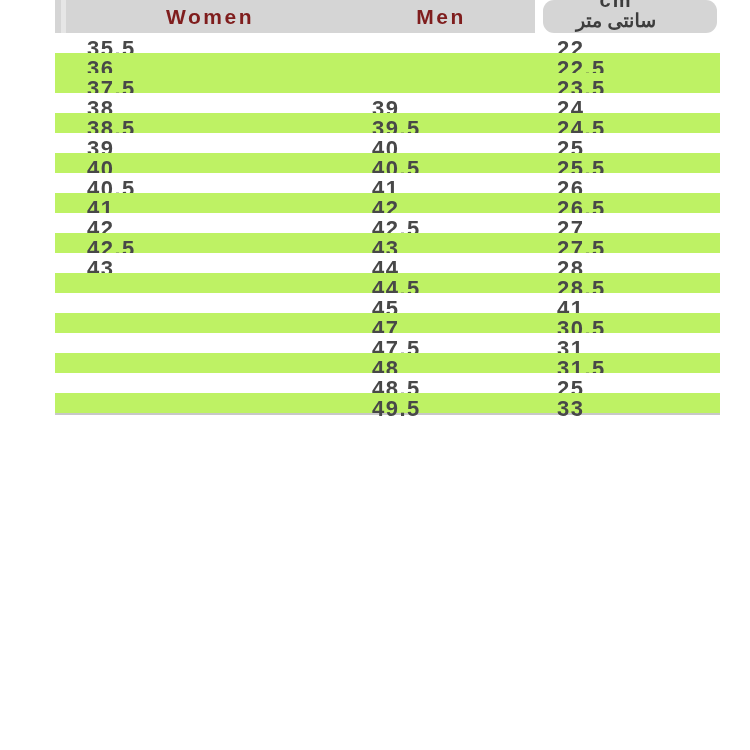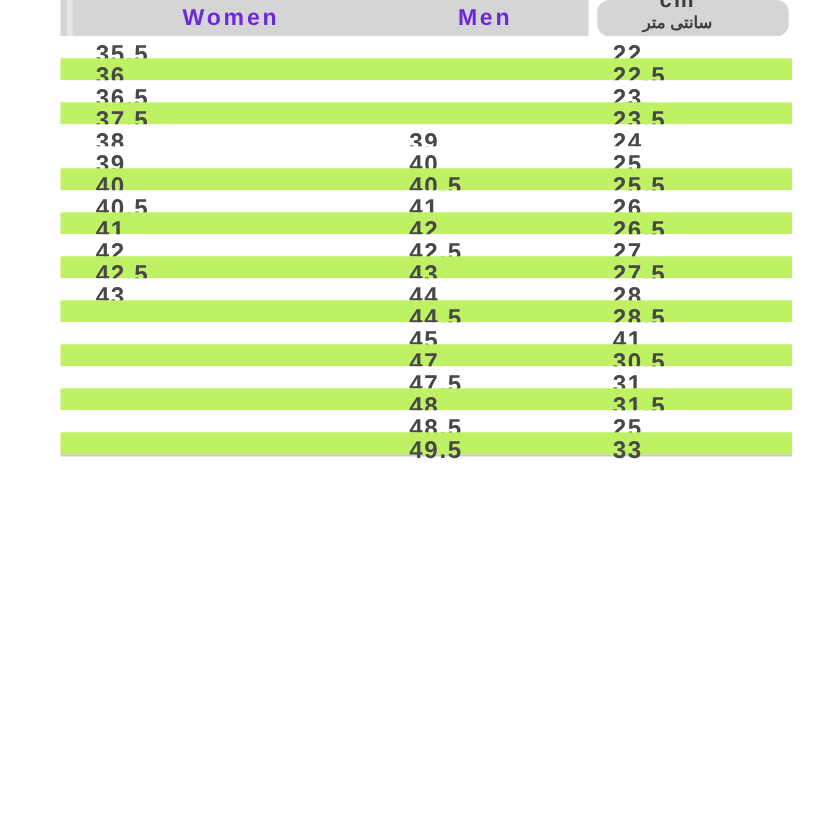--- a/index.html
+++ b/index.html
@@ -30,35 +30,35 @@
   .hdr-right { left: 543px; width: 174px; border-radius: 11px; }
   .hdr-label {
     position: absolute;
     top: 0;
     height: 33px;
     line-height: 33px;
     text-align: center;
     font-weight: bold;
     font-size: 21px;
     letter-spacing: 2.5px;
-    color: #6d28d9;
+    color: #7f1d1d;
   }
   .hdr-women { left: 0;     width: 310px; }
   .hdr-men   { left: 310px; width: 152px; }
   .cm-stack {
     position: absolute;
     top: -10px;
     left: 0;
     right: 28px;
     text-align: center;
     font-weight: bold;
     color: #3d3d3d;
   }
   .cm-unit  { display: block; font-size: 20px; line-height: 20px; letter-spacing: 2px; }
-  .cm-fa    { display: block; font-size: 15px; line-height: 21px; direction: rtl; }
+  .cm-fa    { display: block; font-size: 19px; line-height: 21px; direction: rtl; }
   
   .rows {
     position: absolute;
     left: 55px;
     top: 33px;
     width: 665px;
     border-bottom: 2px solid #c8c8c8;
   }
   .row {
     position: relative;
@@ -103,35 +103,35 @@
       <div class="row">
         <span class="cell c0">35.5</span>
         <span class="cell c1"></span>
         <span class="cell c2">22</span>
       </div>
       <div class="row stripe">
         <span class="cell c0">36</span>
         <span class="cell c1"></span>
         <span class="cell c2">22.5</span>
       </div>
-      <div class="row">
-        <span class="cell c0">36.5</span>
-        <span class="cell c1"></span>
-        <span class="cell c2">23</span>
-      </div>
       <div class="row stripe">
         <span class="cell c0">37.5</span>
         <span class="cell c1"></span>
         <span class="cell c2">23.5</span>
       </div>
       <div class="row">
         <span class="cell c0">38</span>
         <span class="cell c1">39</span>
         <span class="cell c2">24</span>
       </div>
+      <div class="row stripe">
+        <span class="cell c0">38.5</span>
+        <span class="cell c1">39.5</span>
+        <span class="cell c2">24.5</span>
+      </div>
       <div class="row">
         <span class="cell c0">39</span>
         <span class="cell c1">40</span>
         <span class="cell c2">25</span>
       </div>
       <div class="row stripe">
         <span class="cell c0">40</span>
         <span class="cell c1">40.5</span>
         <span class="cell c2">25.5</span>
       </div>

